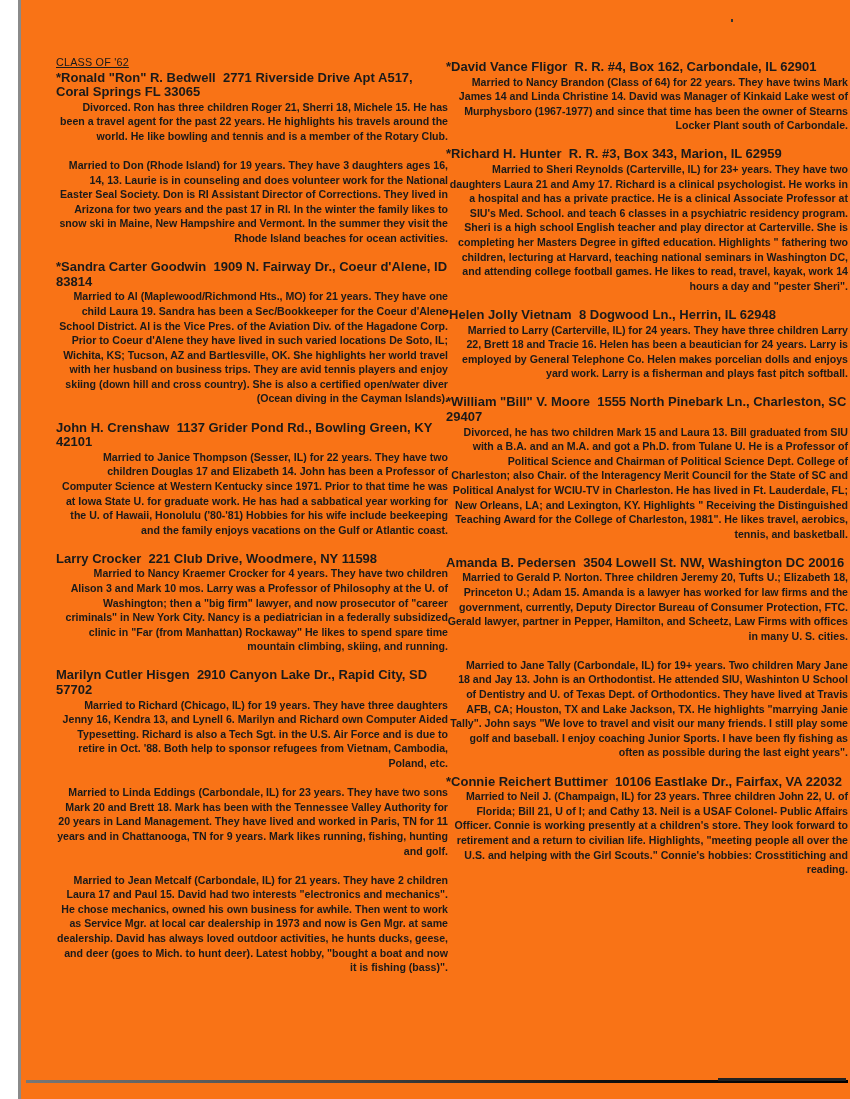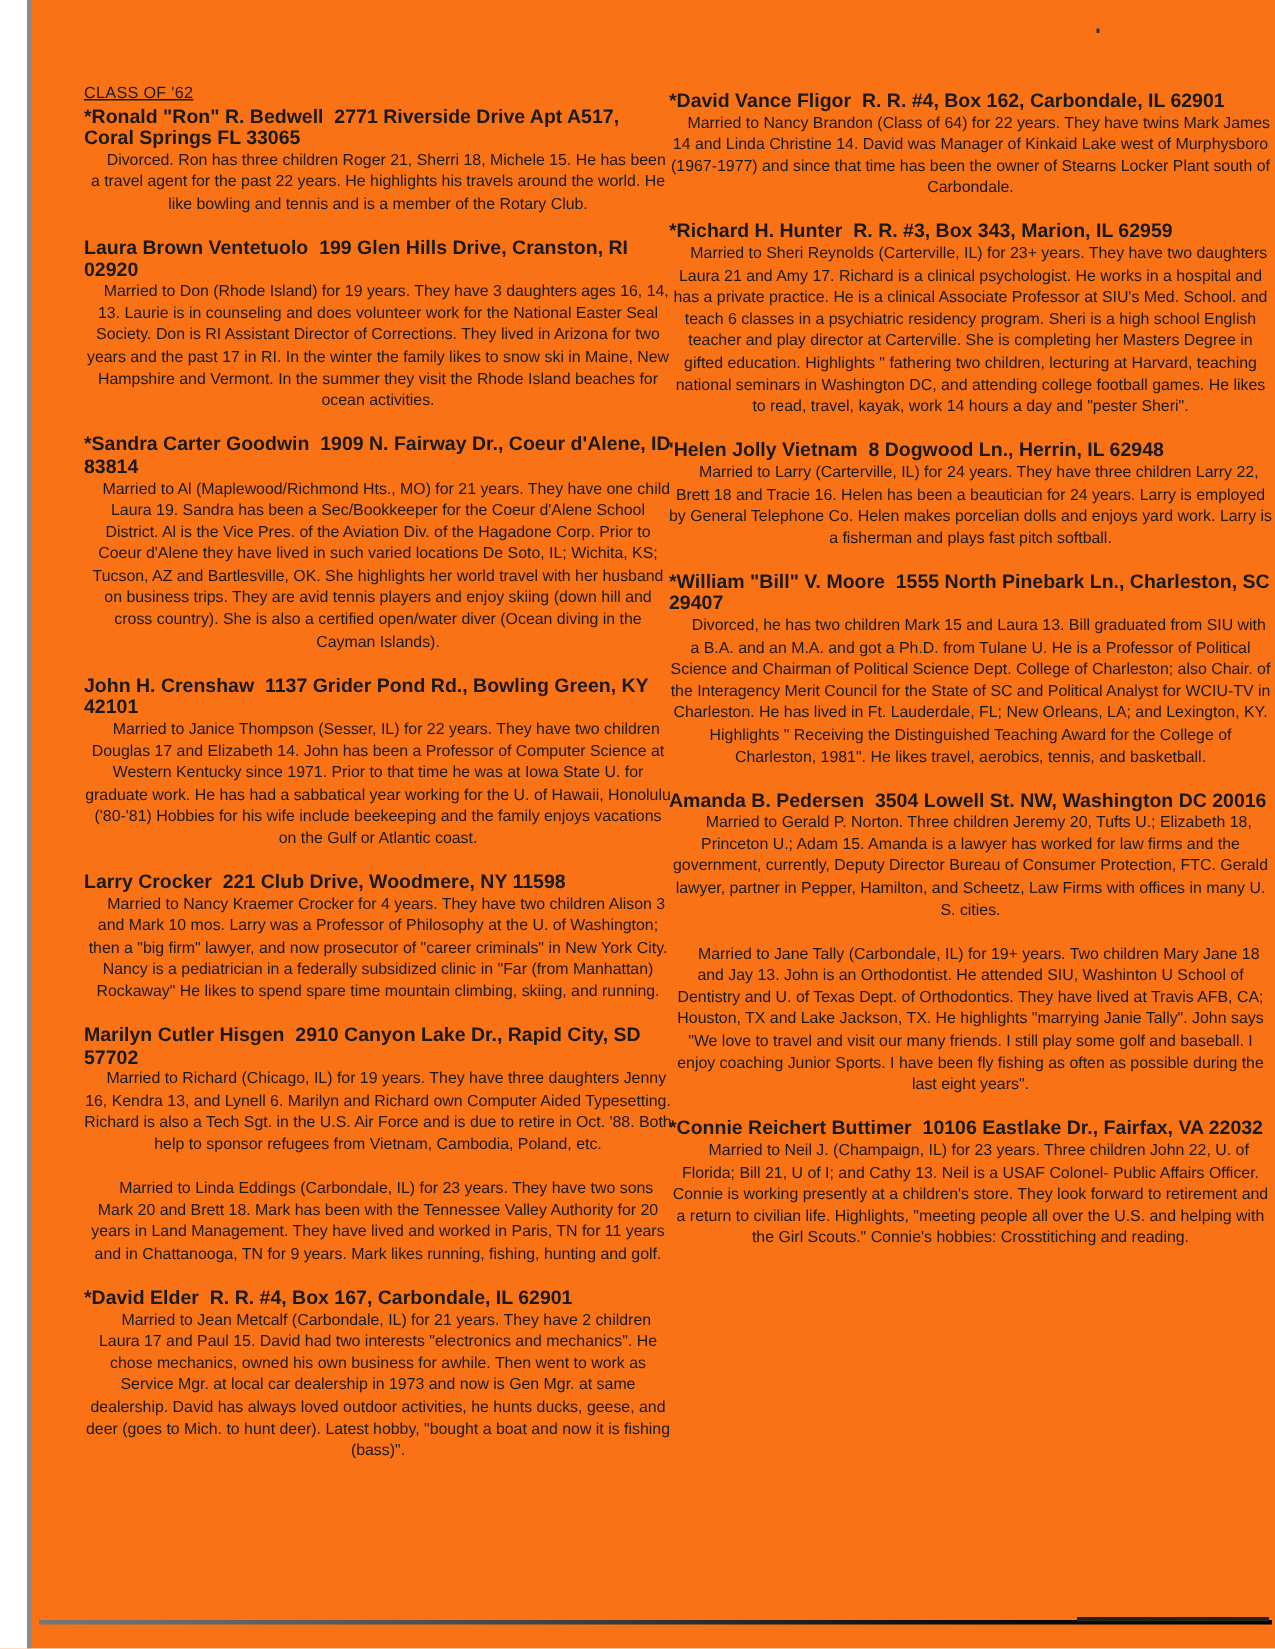--- a/index.html
+++ b/index.html
@@ -7,21 +7,21 @@
          font-family: "Liberation Sans", sans-serif; color: #1a1a1a; }
   .page { position: absolute; left: 18px; top: 0; width: 850px; height: 1099px; background: #f97316; }
   .left-edge { position: absolute; left: 0; top: 0; width: 3px; height: 1099px; background: #8a8a8a; }
   .col { position: absolute; font-size: 10.6px; line-height: 14.6px; }
   .col-left { left: 38px; top: 55px; width: 392px; }
   .col-right { left: 428px; top: 60px; width: 402px; }
   .heading { text-decoration: underline; font-size: 10.8px; margin-bottom: 1px; letter-spacing: 0.2px; }
   .entry { margin-bottom: 14.5px; }
   .entry-head { font-weight: bold; font-size: 13px; }
   .entry-head .addr { font-weight: bold; }
-  .entry-body { text-indent: 11px; text-align: center; }
+  .entry-body { text-indent: 11px; text-align: right; font-weight: bold; }
   .rule { position: absolute; left: 8px; top: 1080px; width: 822px; height: 3px;
           background: linear-gradient(to right, #777 0%, #444 40%, #111 70%, #000 100%); }
   .rule2 { position: absolute; left: 700px; top: 1078px; width: 128px; height: 3px; background: #222; }
   .speck { position: absolute; width: 2px; height: 3px; background: #333; }
 </style>
 </head>
 <body>
 
 <div class="page">
   <div class="left-edge"></div>
@@ -29,21 +29,20 @@
 
   <div class="col col-left">
     <div class="heading">CLASS OF '62</div>
 
     <div class="entry">
       <div class="entry-head"><span>*Ronald "Ron" R. Bedwell</span>&nbsp; <span class="addr">2771 Riverside Drive Apt A517, Coral Springs FL 33065</span></div>
       <div class="entry-body">Divorced. Ron has three children Roger 21, Sherri 18, Michele 15. He has been a travel agent for the past 22 years. He highlights his travels around the world. He like bowling and tennis and is a member of the Rotary Club.</div>
     </div>
 
     <div class="entry">
-      <div class="entry-head"><span>Laura Brown Ventetuolo</span>&nbsp; <span class="addr">199 Glen Hills Drive, Cranston, RI 02920</span></div>
       <div class="entry-body">Married to Don (Rhode Island) for 19 years. They have 3 daughters ages 16, 14, 13. Laurie is in counseling and does volunteer work for the National Easter Seal Society. Don is RI Assistant Director of Corrections. They lived in Arizona for two years and the past 17 in RI. In the winter the family likes to snow ski in Maine, New Hampshire and Vermont. In the summer they visit the Rhode Island beaches for ocean activities.</div>
     </div>
 
     <div class="entry">
       <div class="entry-head"><span>*Sandra Carter Goodwin</span>&nbsp; <span class="addr">1909 N. Fairway Dr., Coeur d'Alene, ID 83814</span></div>
       <div class="entry-body">Married to Al (Maplewood/Richmond Hts., MO) for 21 years. They have one child Laura 19. Sandra has been a Sec/Bookkeeper for the Coeur d'Alene School District. Al is the Vice Pres. of the Aviation Div. of the Hagadone Corp. Prior to Coeur d'Alene they have lived in such varied locations De Soto, IL; Wichita, KS; Tucson, AZ and Bartlesville, OK. She highlights her world travel with her husband on business trips. They are avid tennis players and enjoy skiing (down hill and cross country). She is also a certified open/water diver (Ocean diving in the Cayman Islands).</div>
     </div>
 
     <div class="entry">
       <div class="entry-head"><span>John H. Crenshaw</span>&nbsp; <span class="addr">1137 Grider Pond Rd., Bowling Green, KY 42101</span></div>
@@ -58,21 +57,20 @@
     <div class="entry">
       <div class="entry-head"><span>Marilyn Cutler Hisgen</span>&nbsp; <span class="addr">2910 Canyon Lake Dr., Rapid City, SD 57702</span></div>
       <div class="entry-body">Married to Richard (Chicago, IL) for 19 years. They have three daughters Jenny 16, Kendra 13, and Lynell 6. Marilyn and Richard own Computer Aided Typesetting. Richard is also a Tech Sgt. in the U.S. Air Force and is due to retire in Oct. '88. Both help to sponsor refugees from Vietnam, Cambodia, Poland, etc.</div>
     </div>
 
     <div class="entry">
       <div class="entry-body">Married to Linda Eddings (Carbondale, IL) for 23 years. They have two sons Mark 20 and Brett 18. Mark has been with the Tennessee Valley Authority for 20 years in Land Management. They have lived and worked in Paris, TN for 11 years and in Chattanooga, TN for 9 years. Mark likes running, fishing, hunting and golf.</div>
     </div>
 
     <div class="entry">
-      <div class="entry-head"><span>*David Elder</span>&nbsp; <span class="addr">R. R. #4, Box 167, Carbondale, IL 62901</span></div>
       <div class="entry-body">Married to Jean Metcalf (Carbondale, IL) for 21 years. They have 2 children Laura 17 and Paul 15. David had two interests "electronics and mechanics". He chose mechanics, owned his own business for awhile. Then went to work as Service Mgr. at local car dealership in 1973 and now is Gen Mgr. at same dealership. David has always loved outdoor activities, he hunts ducks, geese, and deer (goes to Mich. to hunt deer). Latest hobby, "bought a boat and now it is fishing (bass)".</div>
     </div>
   </div>
 
   <div class="col col-right">
     <div class="entry">
       <div class="entry-head"><span>*David Vance Fligor</span>&nbsp; <span class="addr">R. R. #4, Box 162, Carbondale, IL 62901</span></div>
       <div class="entry-body">Married to Nancy Brandon (Class of 64) for 22 years. They have twins Mark James 14 and Linda Christine 14. David was Manager of Kinkaid Lake west of Murphysboro (1967-1977) and since that time has been the owner of Stearns Locker Plant south of Carbondale.</div>
     </div>
 

